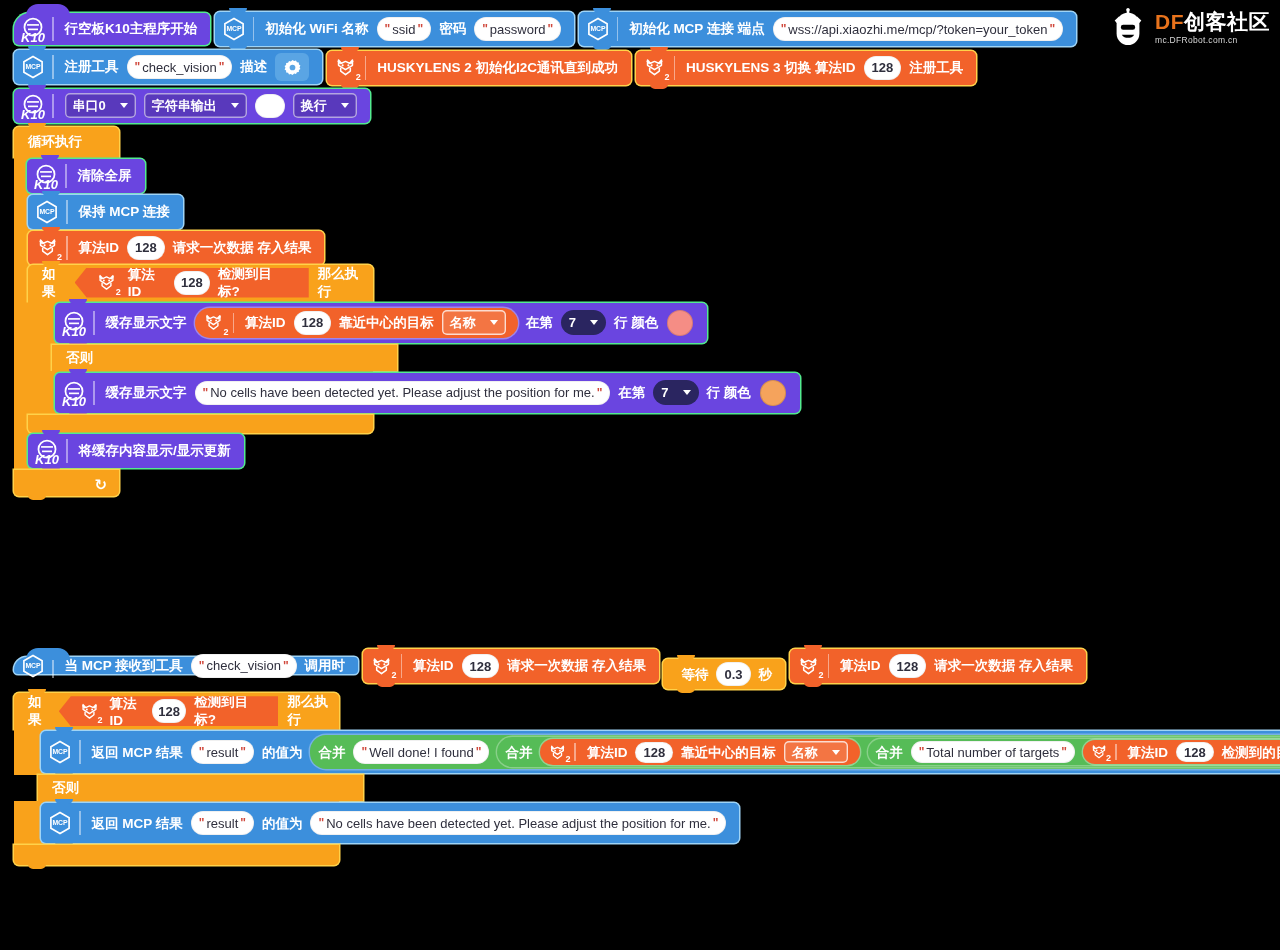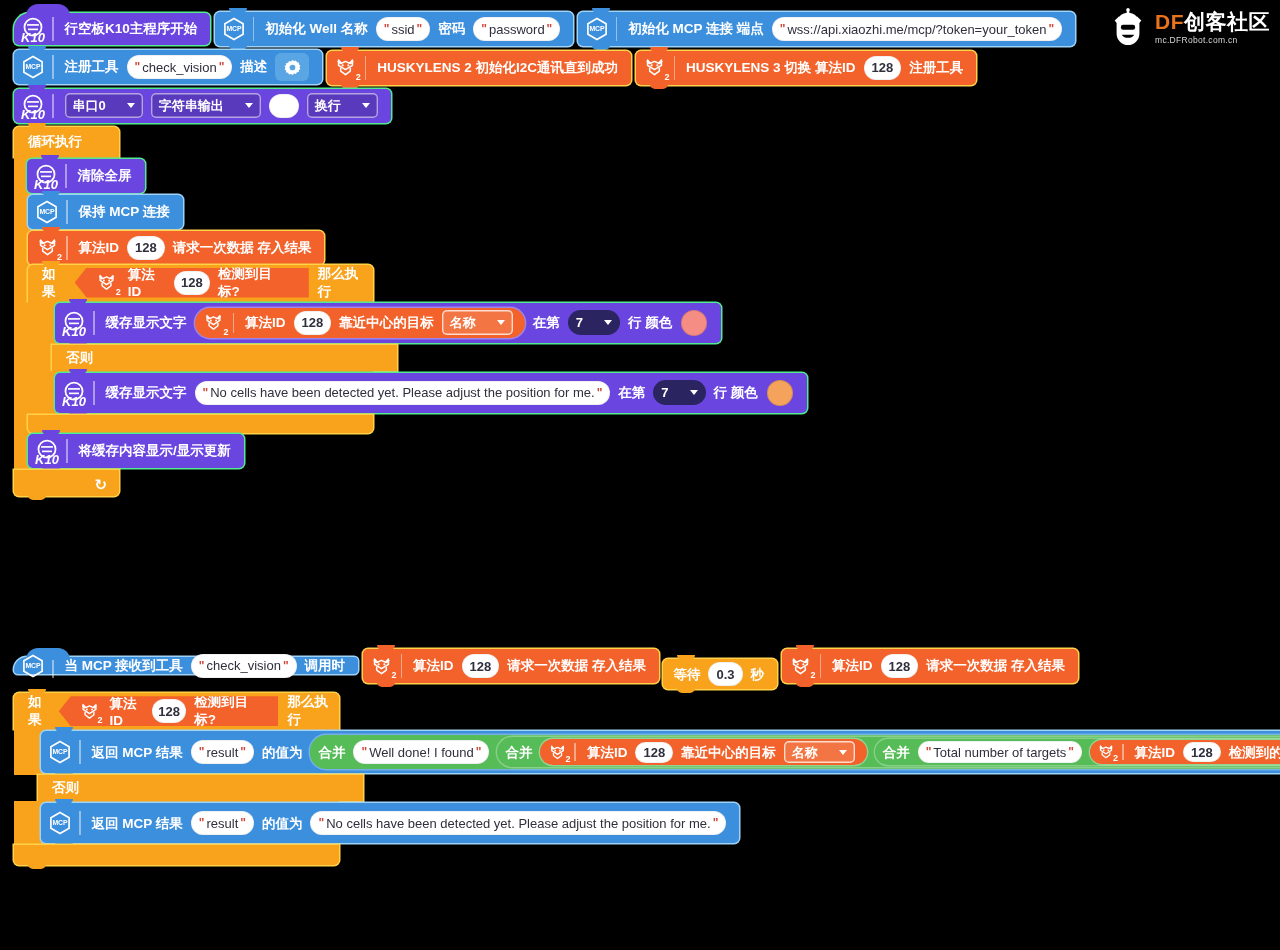--- a/index.html
+++ b/index.html
@@ -100,21 +100,21 @@
   }
   .field .q { color: #d0483c; font-weight: bold; font-size: 12px; }
   .field .q.l { margin-right: 2px; }
   .field .q.r { margin-left: 2px; }
   .field .txt { color: #2f2f3d; }
   .field.num { border-radius: 14px; min-width: 34px; font-weight: bold; }
   .field.blank { width: 30px; padding: 0; }
 
   
   .dd {
-    display: inline-flex; align-items: center; gap: 21px;
+    display: inline-flex; align-items: center; gap: 14px;
     height: 25px; padding: 0 8px; margin: 4px 4px;
     border-radius: 5px; font-size: 13px; font-weight: bold;
     background: rgba(0,0,0,.16);
     box-shadow: inset 0 0 0 1.4px rgba(255,255,255,.55);
     color: #fff;
   }
   .dd.num { border-radius: 13px; background: #2a2560; box-shadow: none; }
   .dd.onorange {
     background: rgba(255,255,255,.12);
     box-shadow: inset 0 0 0 1.4px rgba(255,255,255,.75);
@@ -241,21 +241,21 @@
 
     
     <div class="blk c-mcp stmt o-mcp" style="margin-top:4px;">
       <span class="ico">
         <svg viewBox="0 0 28 28" width="26" height="26">
           <path d="M14 2.6 L23.8 8.3 L23.8 19.7 L14 25.4 L4.2 19.7 L4.2 8.3 Z" fill="none" stroke="#fff" stroke-width="1.8"></path>
           <text x="14" y="16.6" font-size="7.4" font-weight="bold" fill="#fff" text-anchor="middle" font-family="Liberation Sans, sans-serif">MCP</text>
         </svg>
       </span>
       <span class="divider"></span>
-      <span class="lbl">初始化 Well 名称</span>
+      <span class="lbl">初始化 WiFi 名称</span>
       <span class="field">
           <span class="q l">"</span>
           <span class="txt">ssid</span>
           <span class="q r">"</span>
         </span>
       <span class="lbl">密码</span>
       <span class="field">
           <span class="q l">"</span>
           <span class="txt">password</span>
           <span class="q r">"</span>
@@ -599,21 +599,21 @@
       </span>
       <span class="divider"></span>
       <span class="lbl">算法ID</span>
       <span class="field num">
           <span class="txt">128</span>
         </span>
       <span class="lbl">请求一次数据 存入结果</span>
     </div>
 
     <div class="blk c-ctrl stmt o-ctrl" style="margin-top:4px; height:30px;">
-      <span class="lbl" style="padding-left:10px;">等待</span>
+      <span class="lbl" style="padding-left:18px;">等待</span>
       <span class="field num">
           <span class="txt">0.3</span>
         </span>
       <span class="lbl">秒</span>
     </div>
 
     <div class="blk c-husky stmt o-husky" style="margin-top:4px;">
       <span class="ico">
         <svg viewBox="0 0 28 28" width="25" height="25">
           <g fill="none" stroke="#fff" stroke-width="1.7" stroke-linejoin="round">

